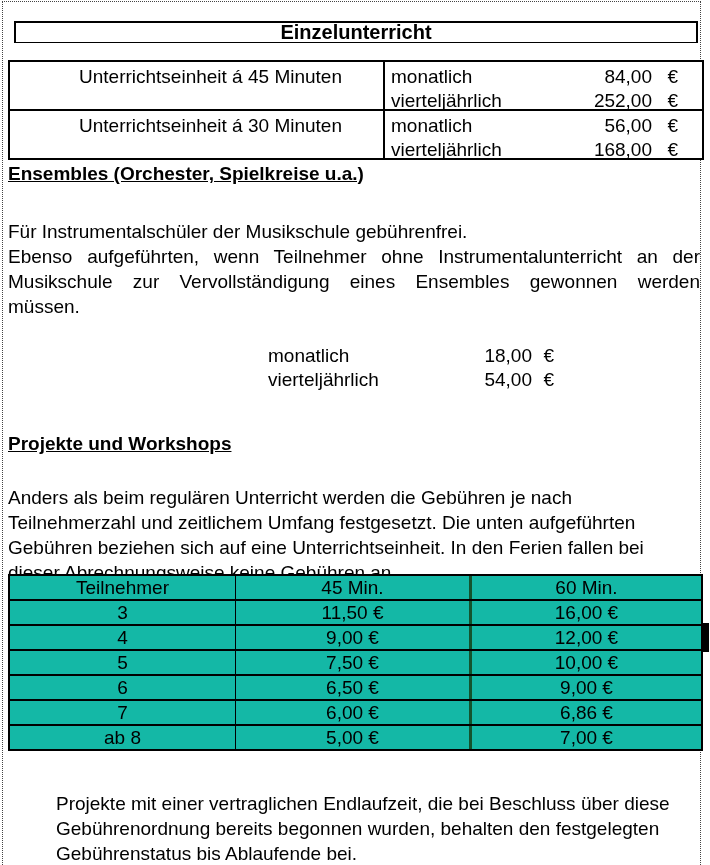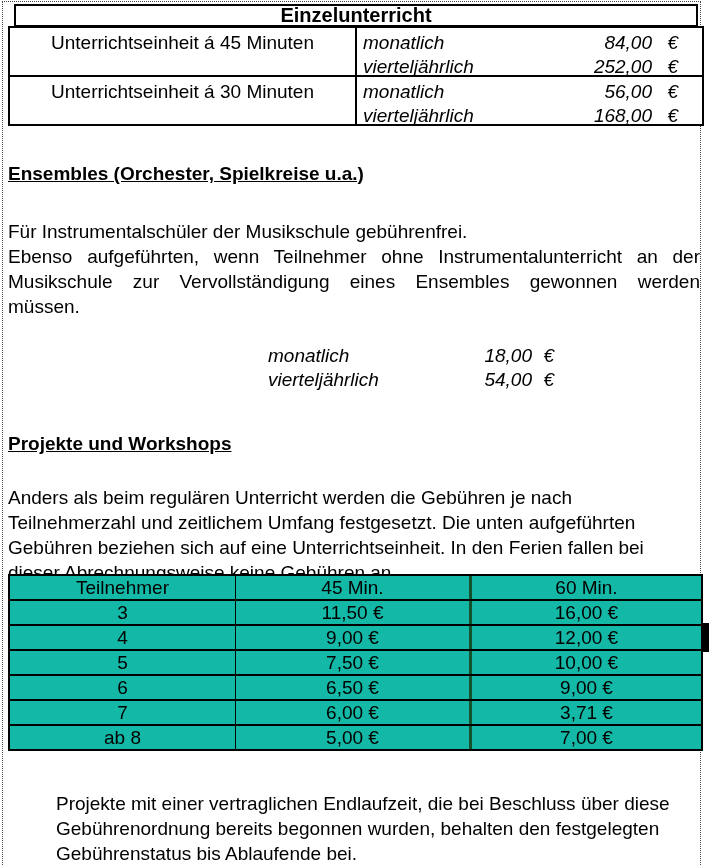--- a/index.html
+++ b/index.html
@@ -8,33 +8,33 @@
     font-family:"Liberation Sans",sans-serif;font-size:19px;
     position:relative;overflow:hidden;
   }
   .boundary{
     position:absolute;left:2px;top:1px;width:697px;height:880px;
     border:1px dotted #444;pointer-events:none;
   }
   
   #table1{position:absolute;left:8px;top:4px;width:696px;}
   .t1-header{
-    margin:0 6px;border:2px solid #000;border-bottom:1px solid #000;
+    margin:17px 6px;border:2px solid #000;border-bottom:1px solid #000;
     background:#fff;text-align:center;font-weight:bold;font-size:20px;
     height:19px;line-height:19px;
   }
   .t1-body{border:2px solid #000;background:#fff;width:692px;}
   .t1-row{display:flex;height:47px;}
   .t1-row.rowline{border-top:2px solid #000;}
   .t1-cell-label{
     width:345px;border-right:2px solid #000;text-align:center;
-    padding-top:3px;line-height:24px;
+    padding-top:3px;line-height:24px;padding-left:28px;
   }
   .t1-cell-prices{flex:1;padding:3px 24px 0 6px;}
-  .price-line{display:flex;line-height:24px;font-style:italic;}
+  .price-line{display:flex;line-height:24px;}
   .price-num{flex:1;text-align:right;}
   .price-eur{width:26px;text-align:right;}
   
   .heading{
     position:absolute;left:8px;font-weight:bold;text-decoration:underline;
     line-height:25px;white-space:nowrap;
   }
   .para{position:absolute;left:8px;width:692px;line-height:25px;}
   .line{white-space:nowrap;}
   .jline{text-align:justify;text-align-last:justify;}
@@ -144,21 +144,21 @@
     <div class="t2-c3">10,00 €</div>
   </div>
   <div class="t2-row rowline">
     <div class="t2-c1">6</div>
     <div class="t2-c2">6,50 €</div>
     <div class="t2-c3">9,00 €</div>
   </div>
   <div class="t2-row rowline">
     <div class="t2-c1">7</div>
     <div class="t2-c2">6,00 €</div>
-    <div class="t2-c3">3,71 €</div>
+    <div class="t2-c3">6,86 €</div>
   </div>
   <div class="t2-row rowline">
     <div class="t2-c1">ab 8</div>
     <div class="t2-c2">5,00 €</div>
     <div class="t2-c3">7,00 €</div>
   </div>
 </div>
 
 <div id="artifact"></div>
 

